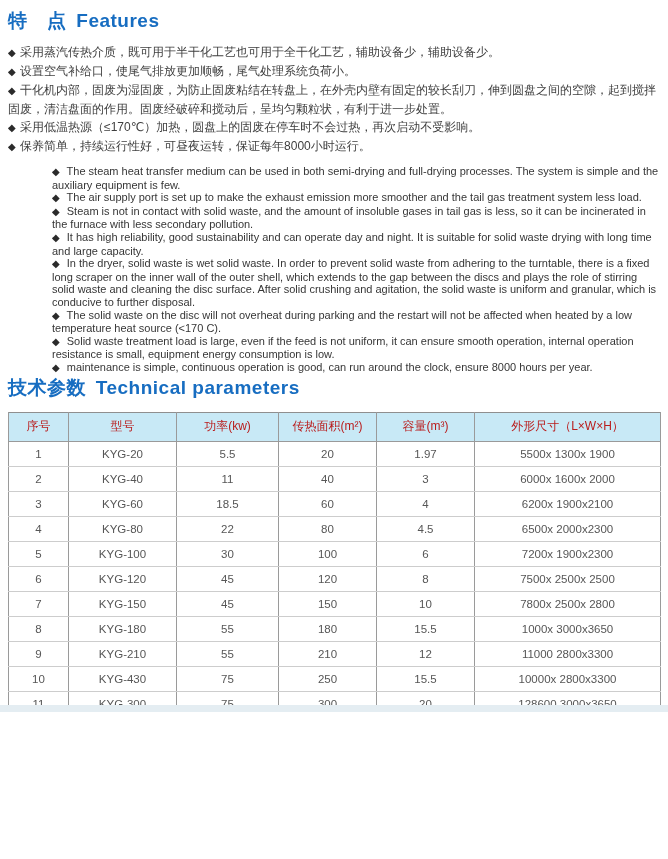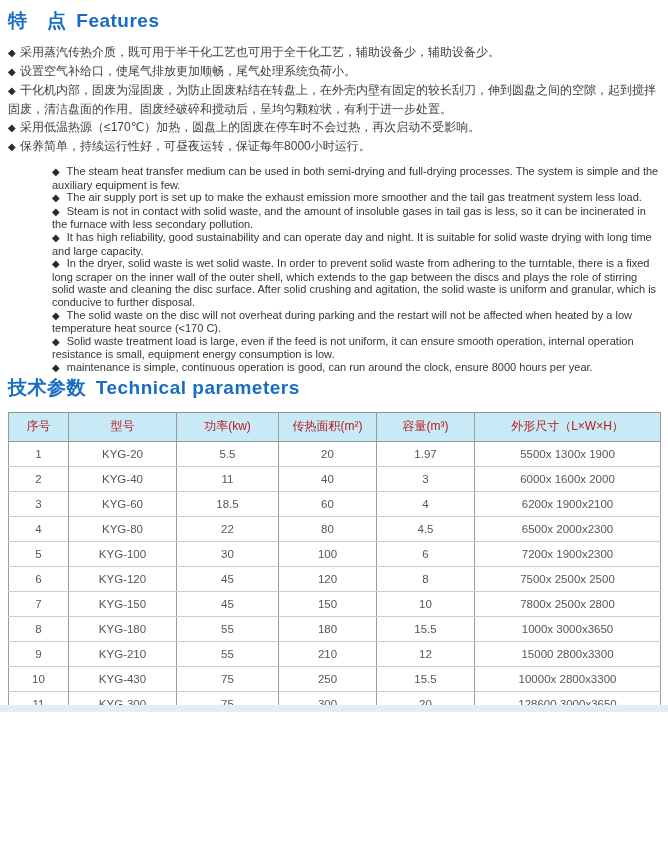--- a/index.html
+++ b/index.html
@@ -279,21 +279,21 @@
           <td>15.5</td>
           <td>1000x 3000x3650</td>
         </tr>
 
         <tr>
           <td>9</td>
           <td>KYG-210</td>
           <td>55</td>
           <td>210</td>
           <td>12</td>
-          <td>15000 2800x3300</td>
+          <td>11000 2800x3300</td>
         </tr>
 
         <tr>
           <td>10</td>
           <td>KYG-430</td>
           <td>75</td>
           <td>250</td>
           <td>15.5</td>
           <td>10000x 2800x3300</td>
         </tr>

